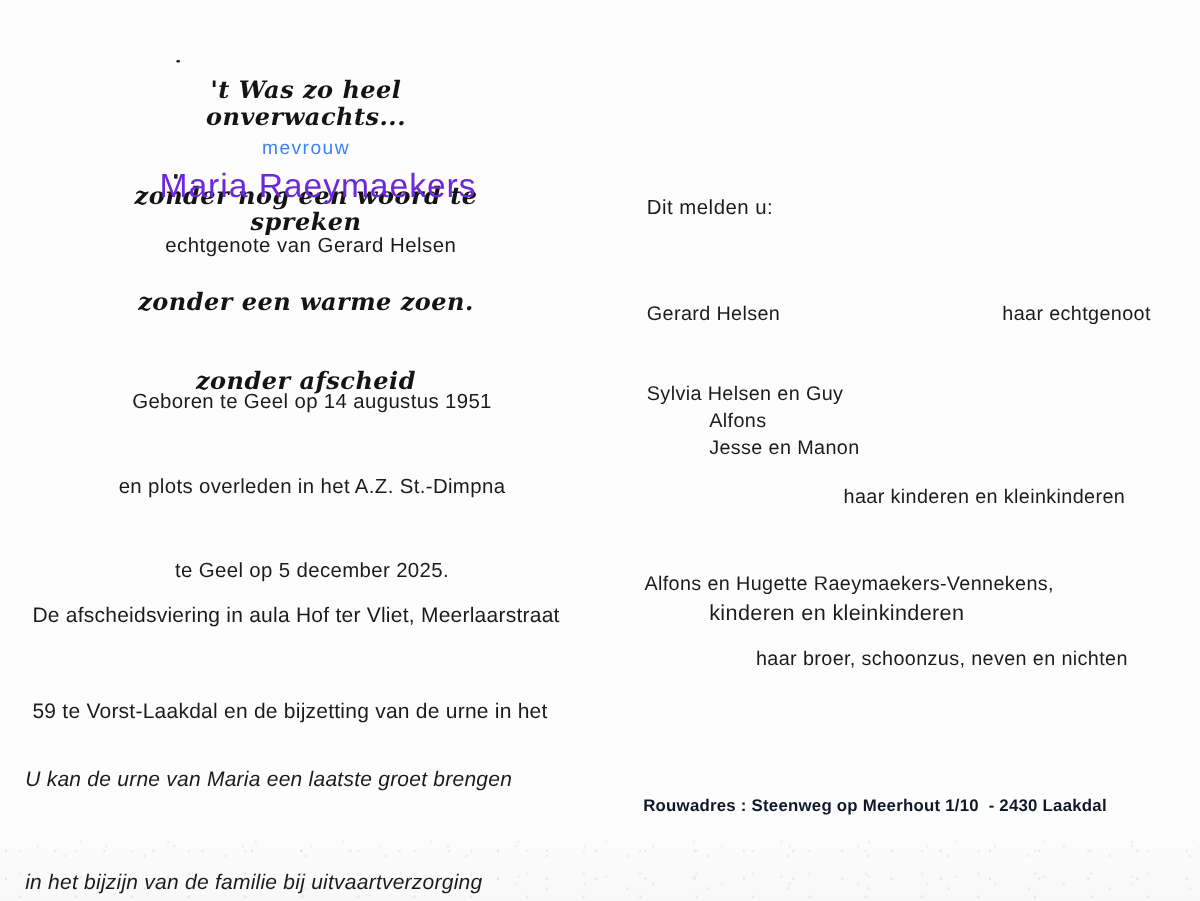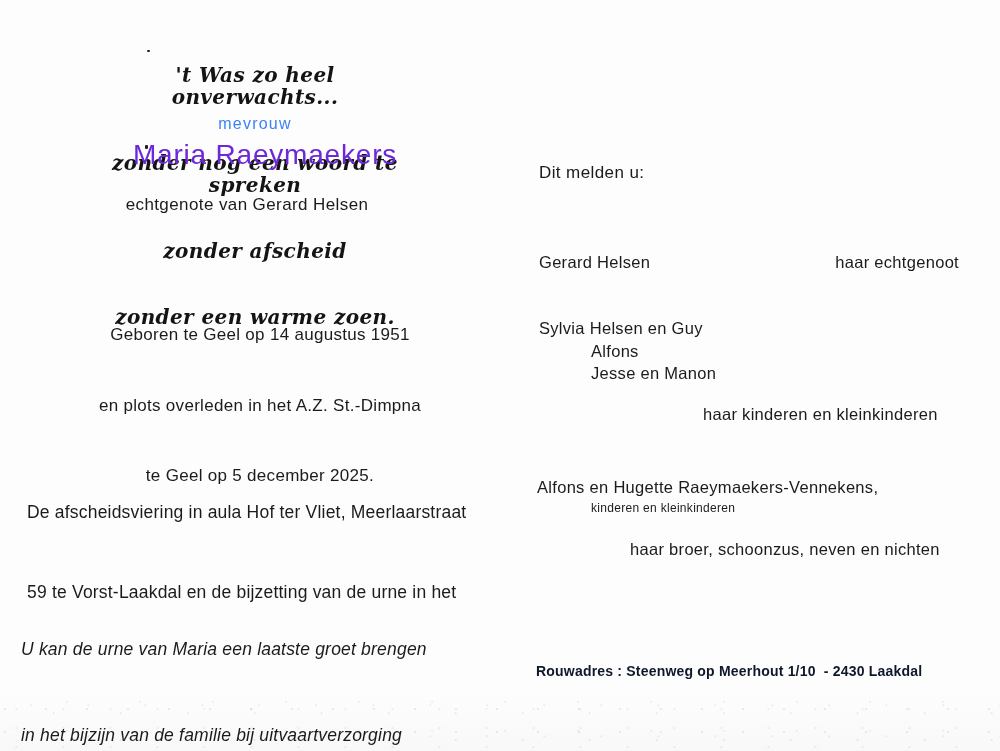--- a/index.html
+++ b/index.html
@@ -38,21 +38,21 @@
     color: #3b82f6;
   }
   .deceased-name {
     left: 70px; top: 139px; width: 390px;
     text-align: center;
     font-size: 28px;
     letter-spacing: 0.8px;
     color: #6d28d9;
   }
   .spouse-line {
-    left: 82px; top: 195px; width: 330px;
+    left: 94px; top: 195px; width: 330px;
     text-align: center;
     font-size: 17px;
     letter-spacing: 0.4px;
   }
   .life-dates {
     left: 35px; top: 276px; width: 450px;
     text-align: center;
     font-size: 17px;
     line-height: 23.5px;
     letter-spacing: 0.3px;
@@ -82,21 +82,21 @@
     display: flex;
     justify-content: space-between;
     font-size: 16.5px;
     letter-spacing: 0.3px;
   }
   .children-line-0 { left: 539px; top: 319px; font-size: 16.5px; letter-spacing: 0.3px; }
   .children-line-1 { left: 591px; top: 342px; font-size: 16.5px; letter-spacing: 0.3px; }
   .children-line-2 { left: 591px; top: 364px; font-size: 16.5px; letter-spacing: 0.3px; }
   .children-relation { left: 703px; top: 405px; font-size: 16.5px; letter-spacing: 0.3px; }
   .siblings-line-0 { left: 537px; top: 478px; font-size: 16.5px; letter-spacing: 0.3px; }
-  .siblings-line-1 { left: 591px; top: 501px; font-size: 12px; letter-spacing: 0.3px; }
+  .siblings-line-1 { left: 591px; top: 501px; font-size: 18px; letter-spacing: 0.3px; }
   .siblings-relation { left: 630px; top: 540px; font-size: 16.5px; letter-spacing: 0.3px; }
   .mourning-address {
     left: 536px; top: 663px;
     font-size: 14px;
     font-weight: 600;
     letter-spacing: 0.2px;
     color: #0f172a;
   }
 
   
@@ -117,22 +117,22 @@
   .speck-b { left: 145px; top: 145px; width: 3px; height: 4px; }
 </style>
 </head>
 <body>
 
 <div class="card">
 
   <div class="abs poem">
     <div>'t Was zo heel onverwachts...</div>
     <div>zonder nog een woord te spreken</div>
+    <div>zonder een warme zoen.</div>
     <div>zonder afscheid</div>
-    <div>zonder een warme zoen.</div>
   </div>
 
   <div class="abs salutation">mevrouw</div>
   <div class="abs deceased-name">Maria Raeymaekers</div>
   <div class="abs spouse-line">echtgenote van Gerard Helsen</div>
 
   <div class="abs life-dates">
     <div>Geboren te Geel op 14 augustus 1951</div>
     <div>en plots overleden in het A.Z. St.-Dimpna</div>
     <div>te Geel op 5 december 2025.</div>

